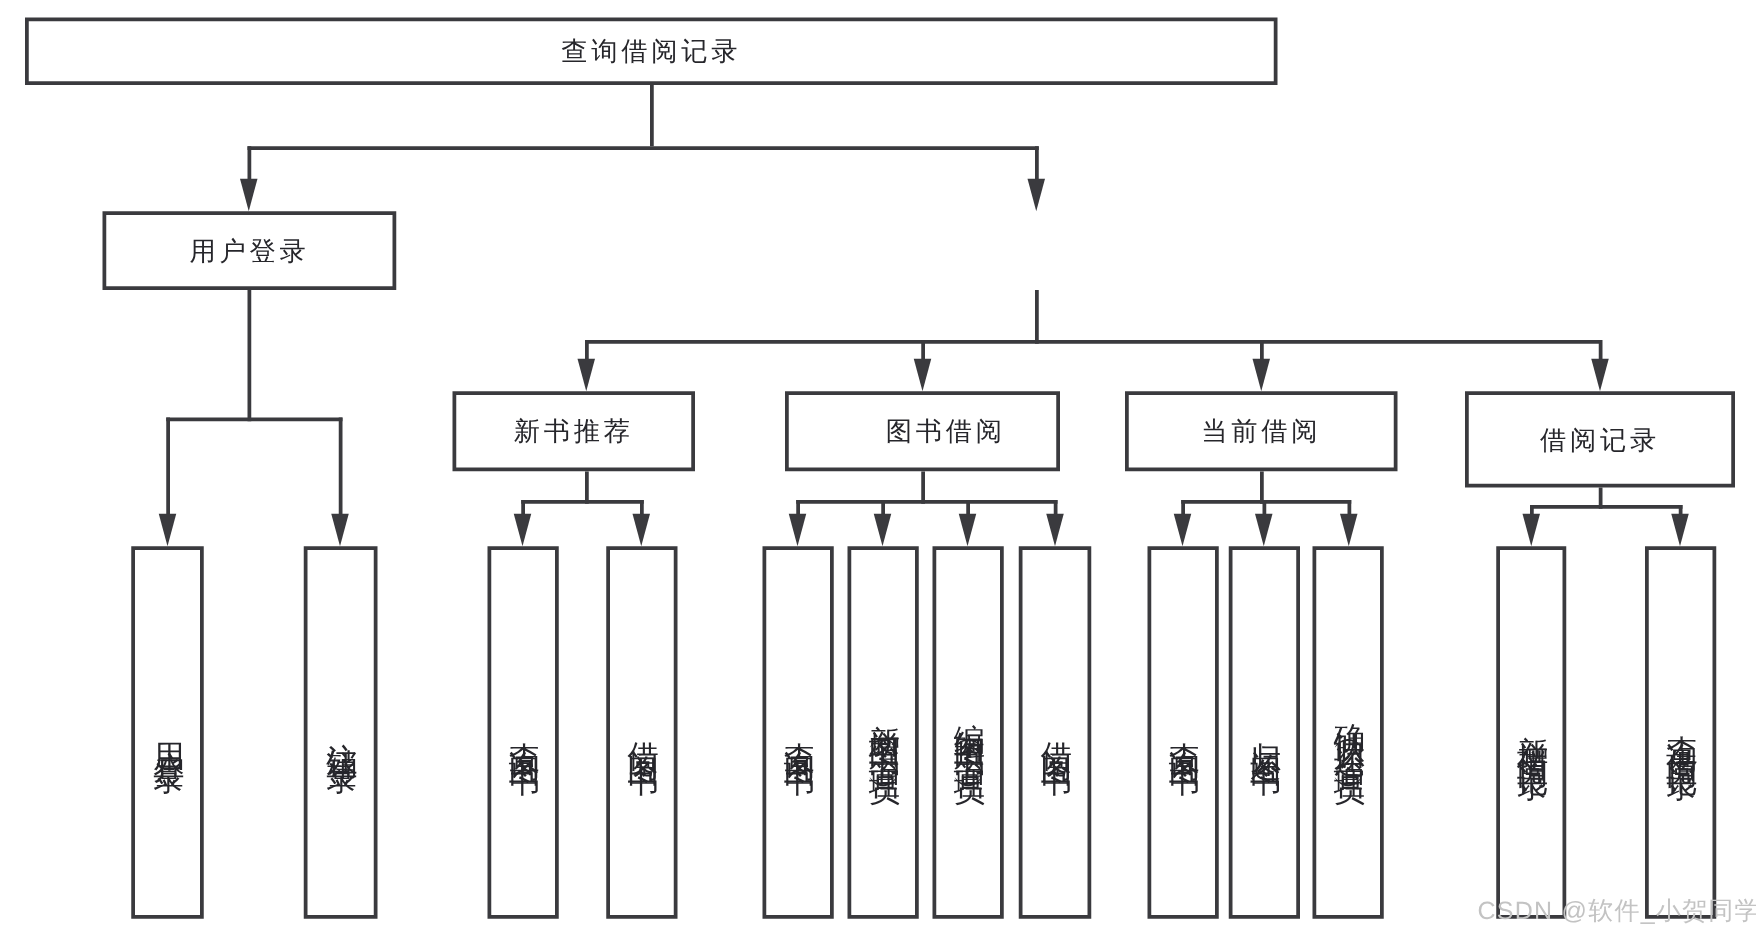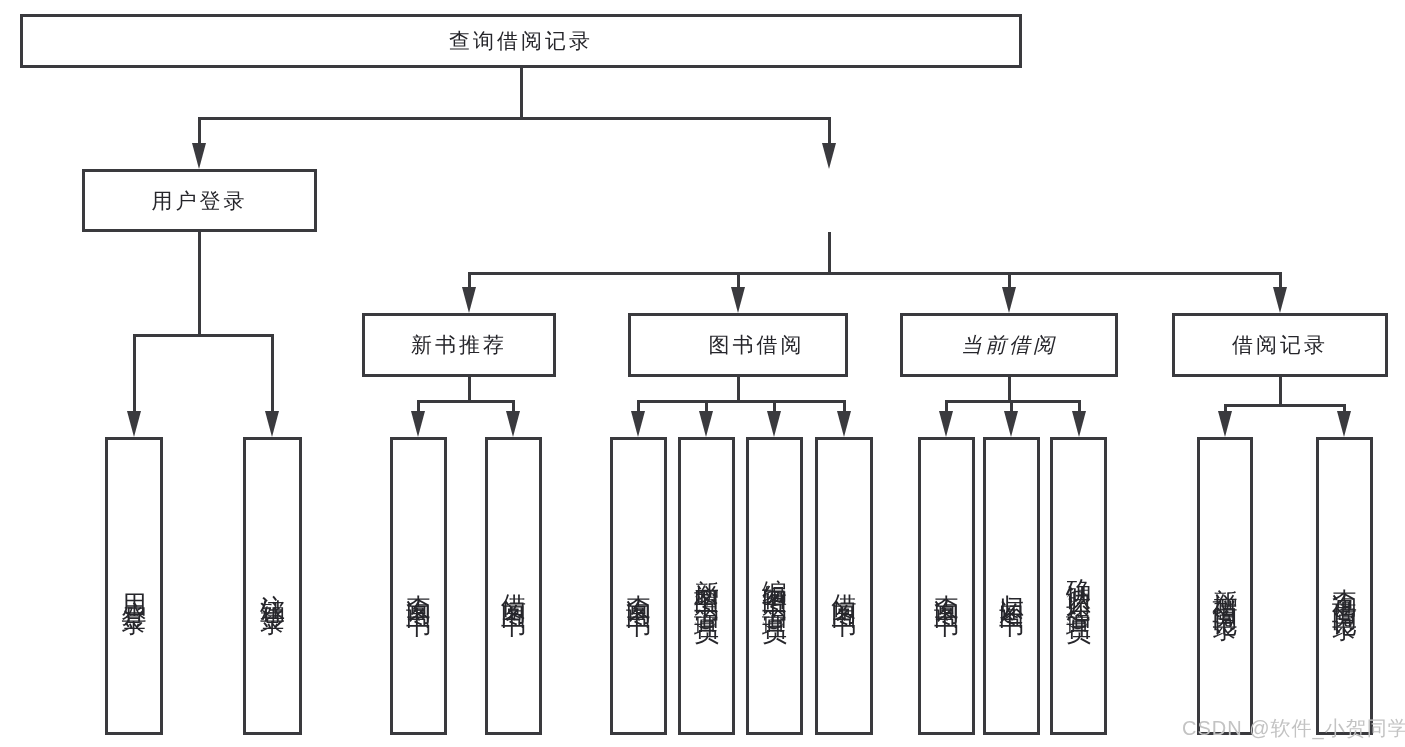--- a/index.html
+++ b/index.html
@@ -84,25 +84,25 @@
 
 
   <div class="node" style="left:362px;top:313px;width:194px;height:64px;">
     <span class="node-label">新书推荐</span>
   </div>
 
   <div class="node" style="left:628px;top:313px;width:220px;height:64px;padding-left:37px;">
     <span class="node-label">图书借阅</span>
   </div>
 
-  <div class="node" style="left:900px;top:313px;width:218px;height:64px;font-style:italic;">
+  <div class="node" style="left:900px;top:313px;width:218px;height:64px;">
     <span class="node-label">当前借阅</span>
   </div>
 
-  <div class="node" style="left:1172px;top:313px;width:216px;height:64px;">
+  <div class="node" style="left:1172px;top:313px;width:216px;height:77px;">
     <span class="node-label">借阅记录</span>
   </div>
 
   <div class="leaf" style="left:105px;width:58px;">
     <span class="leaf-label">用户登录</span>
   </div>
   <div class="leaf" style="left:243px;width:59px;">
     <span class="leaf-label">注销登录</span>
   </div>
 

